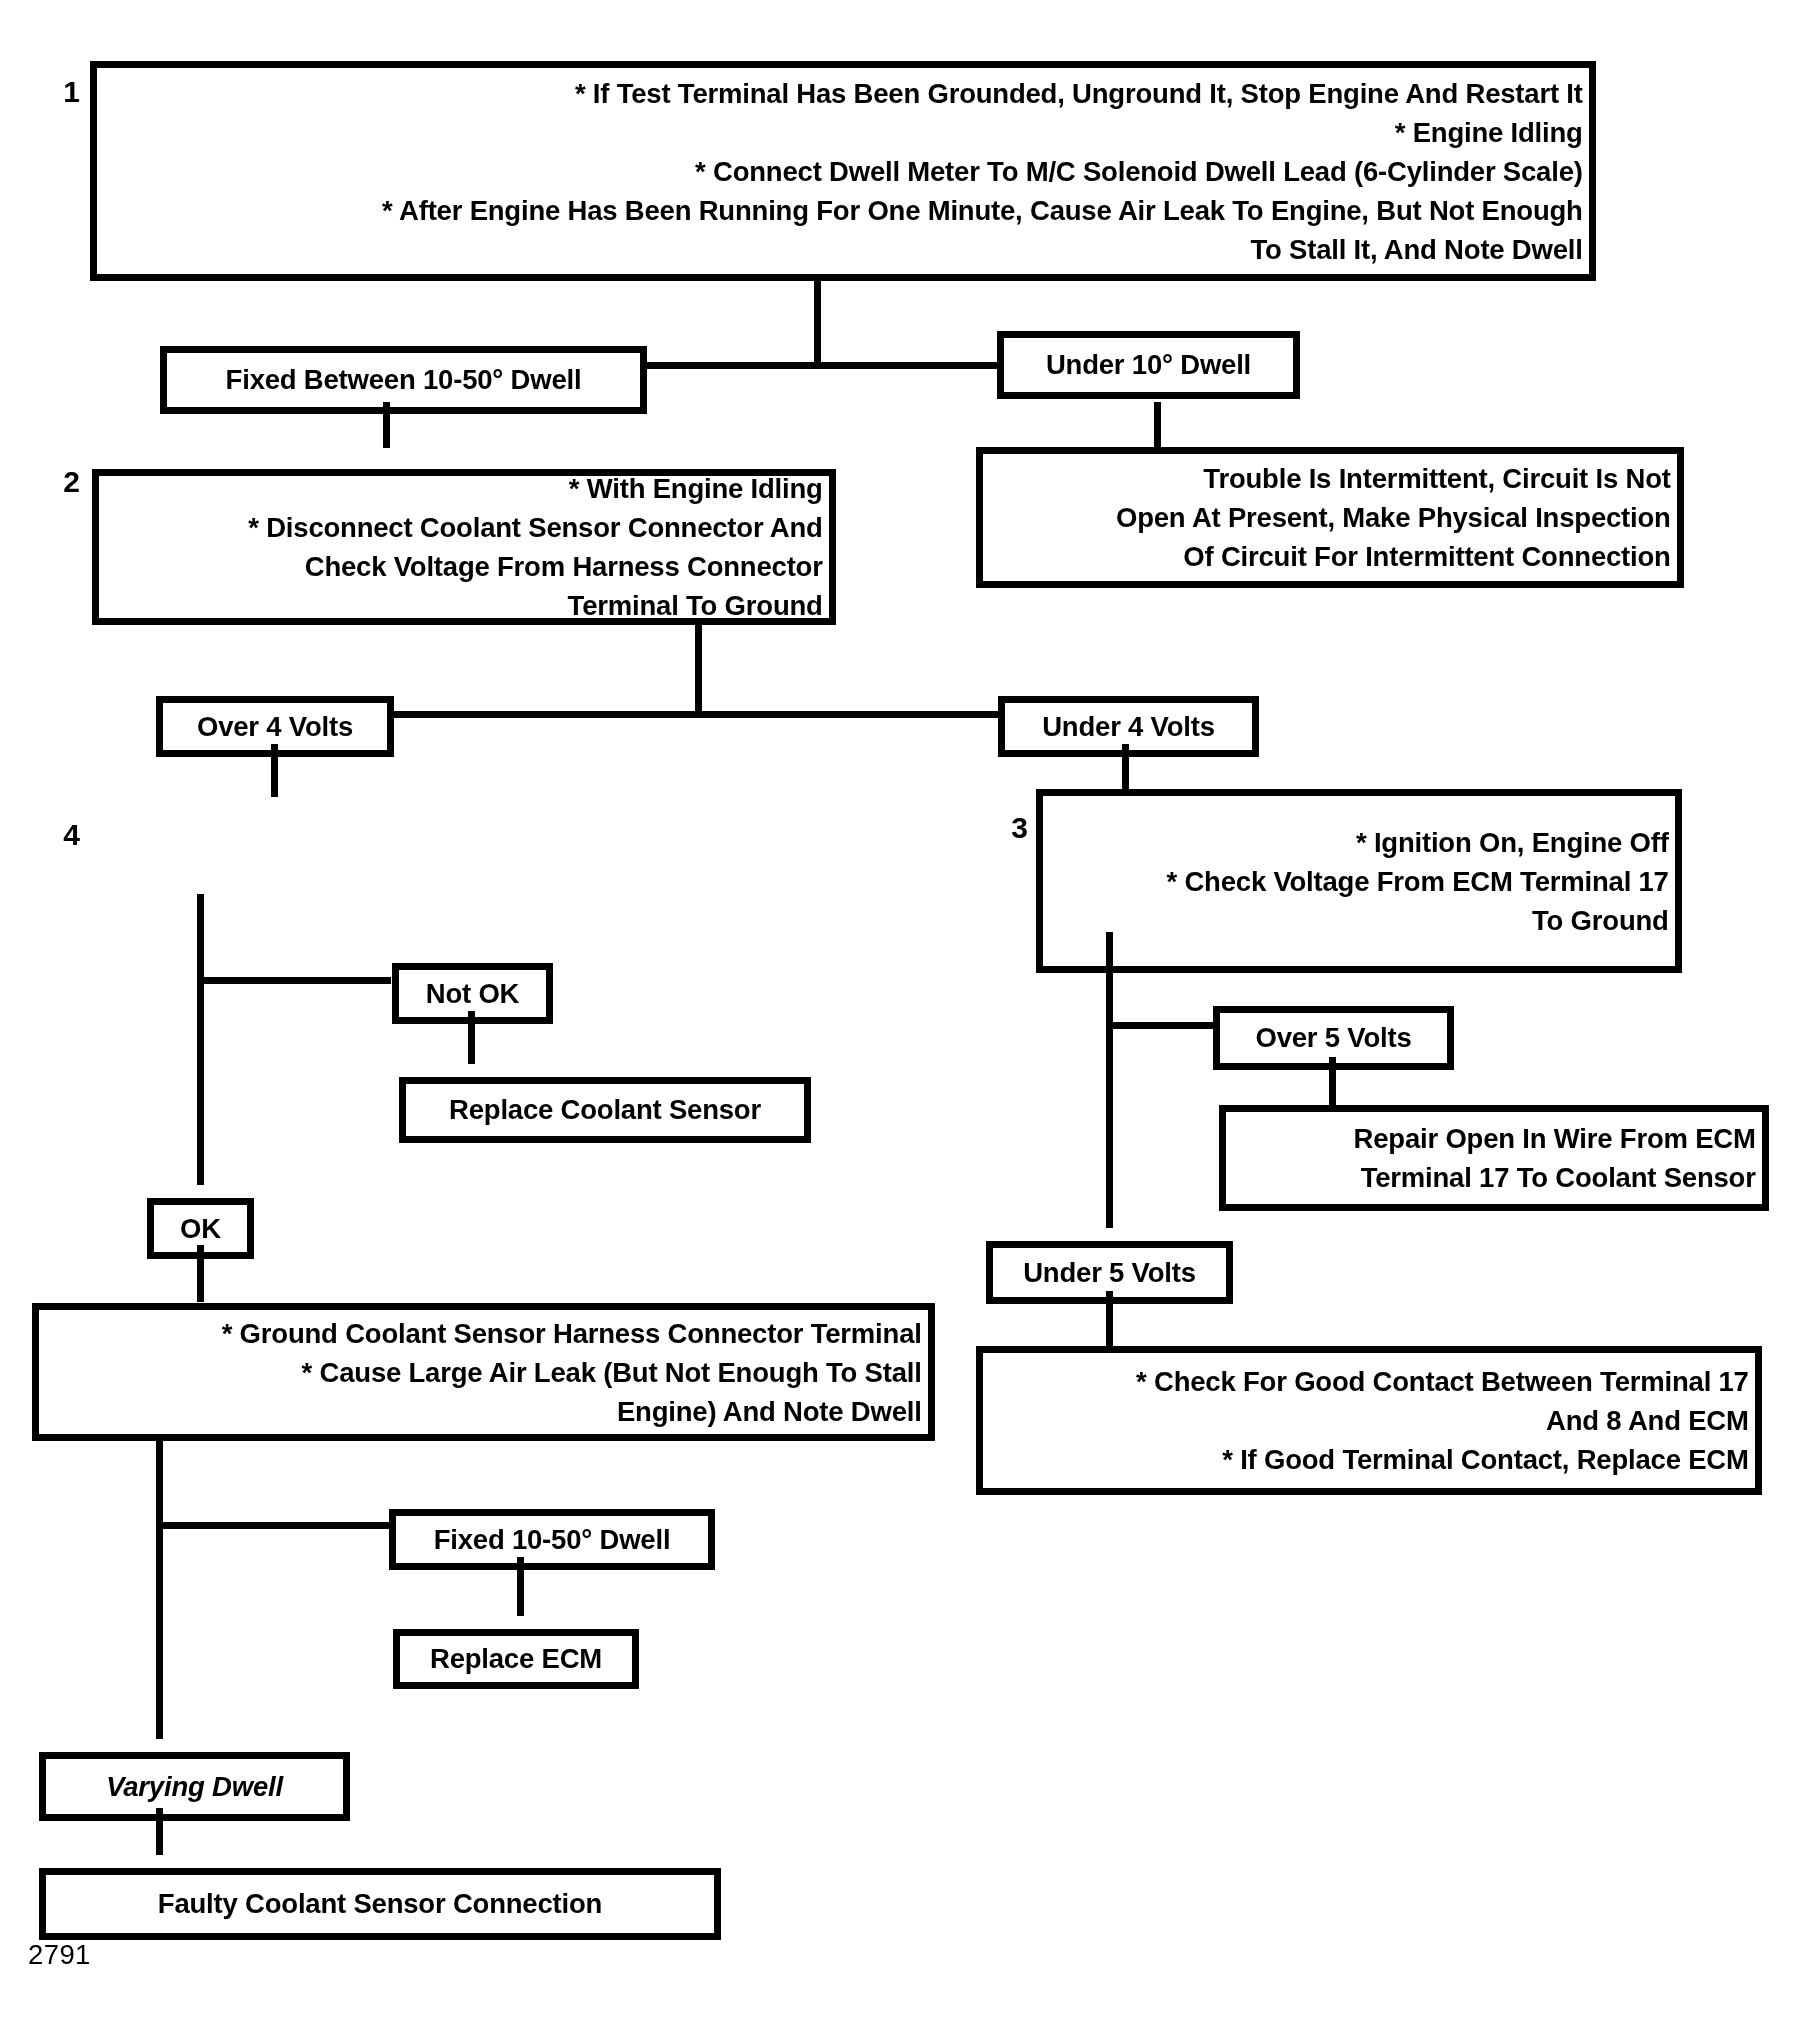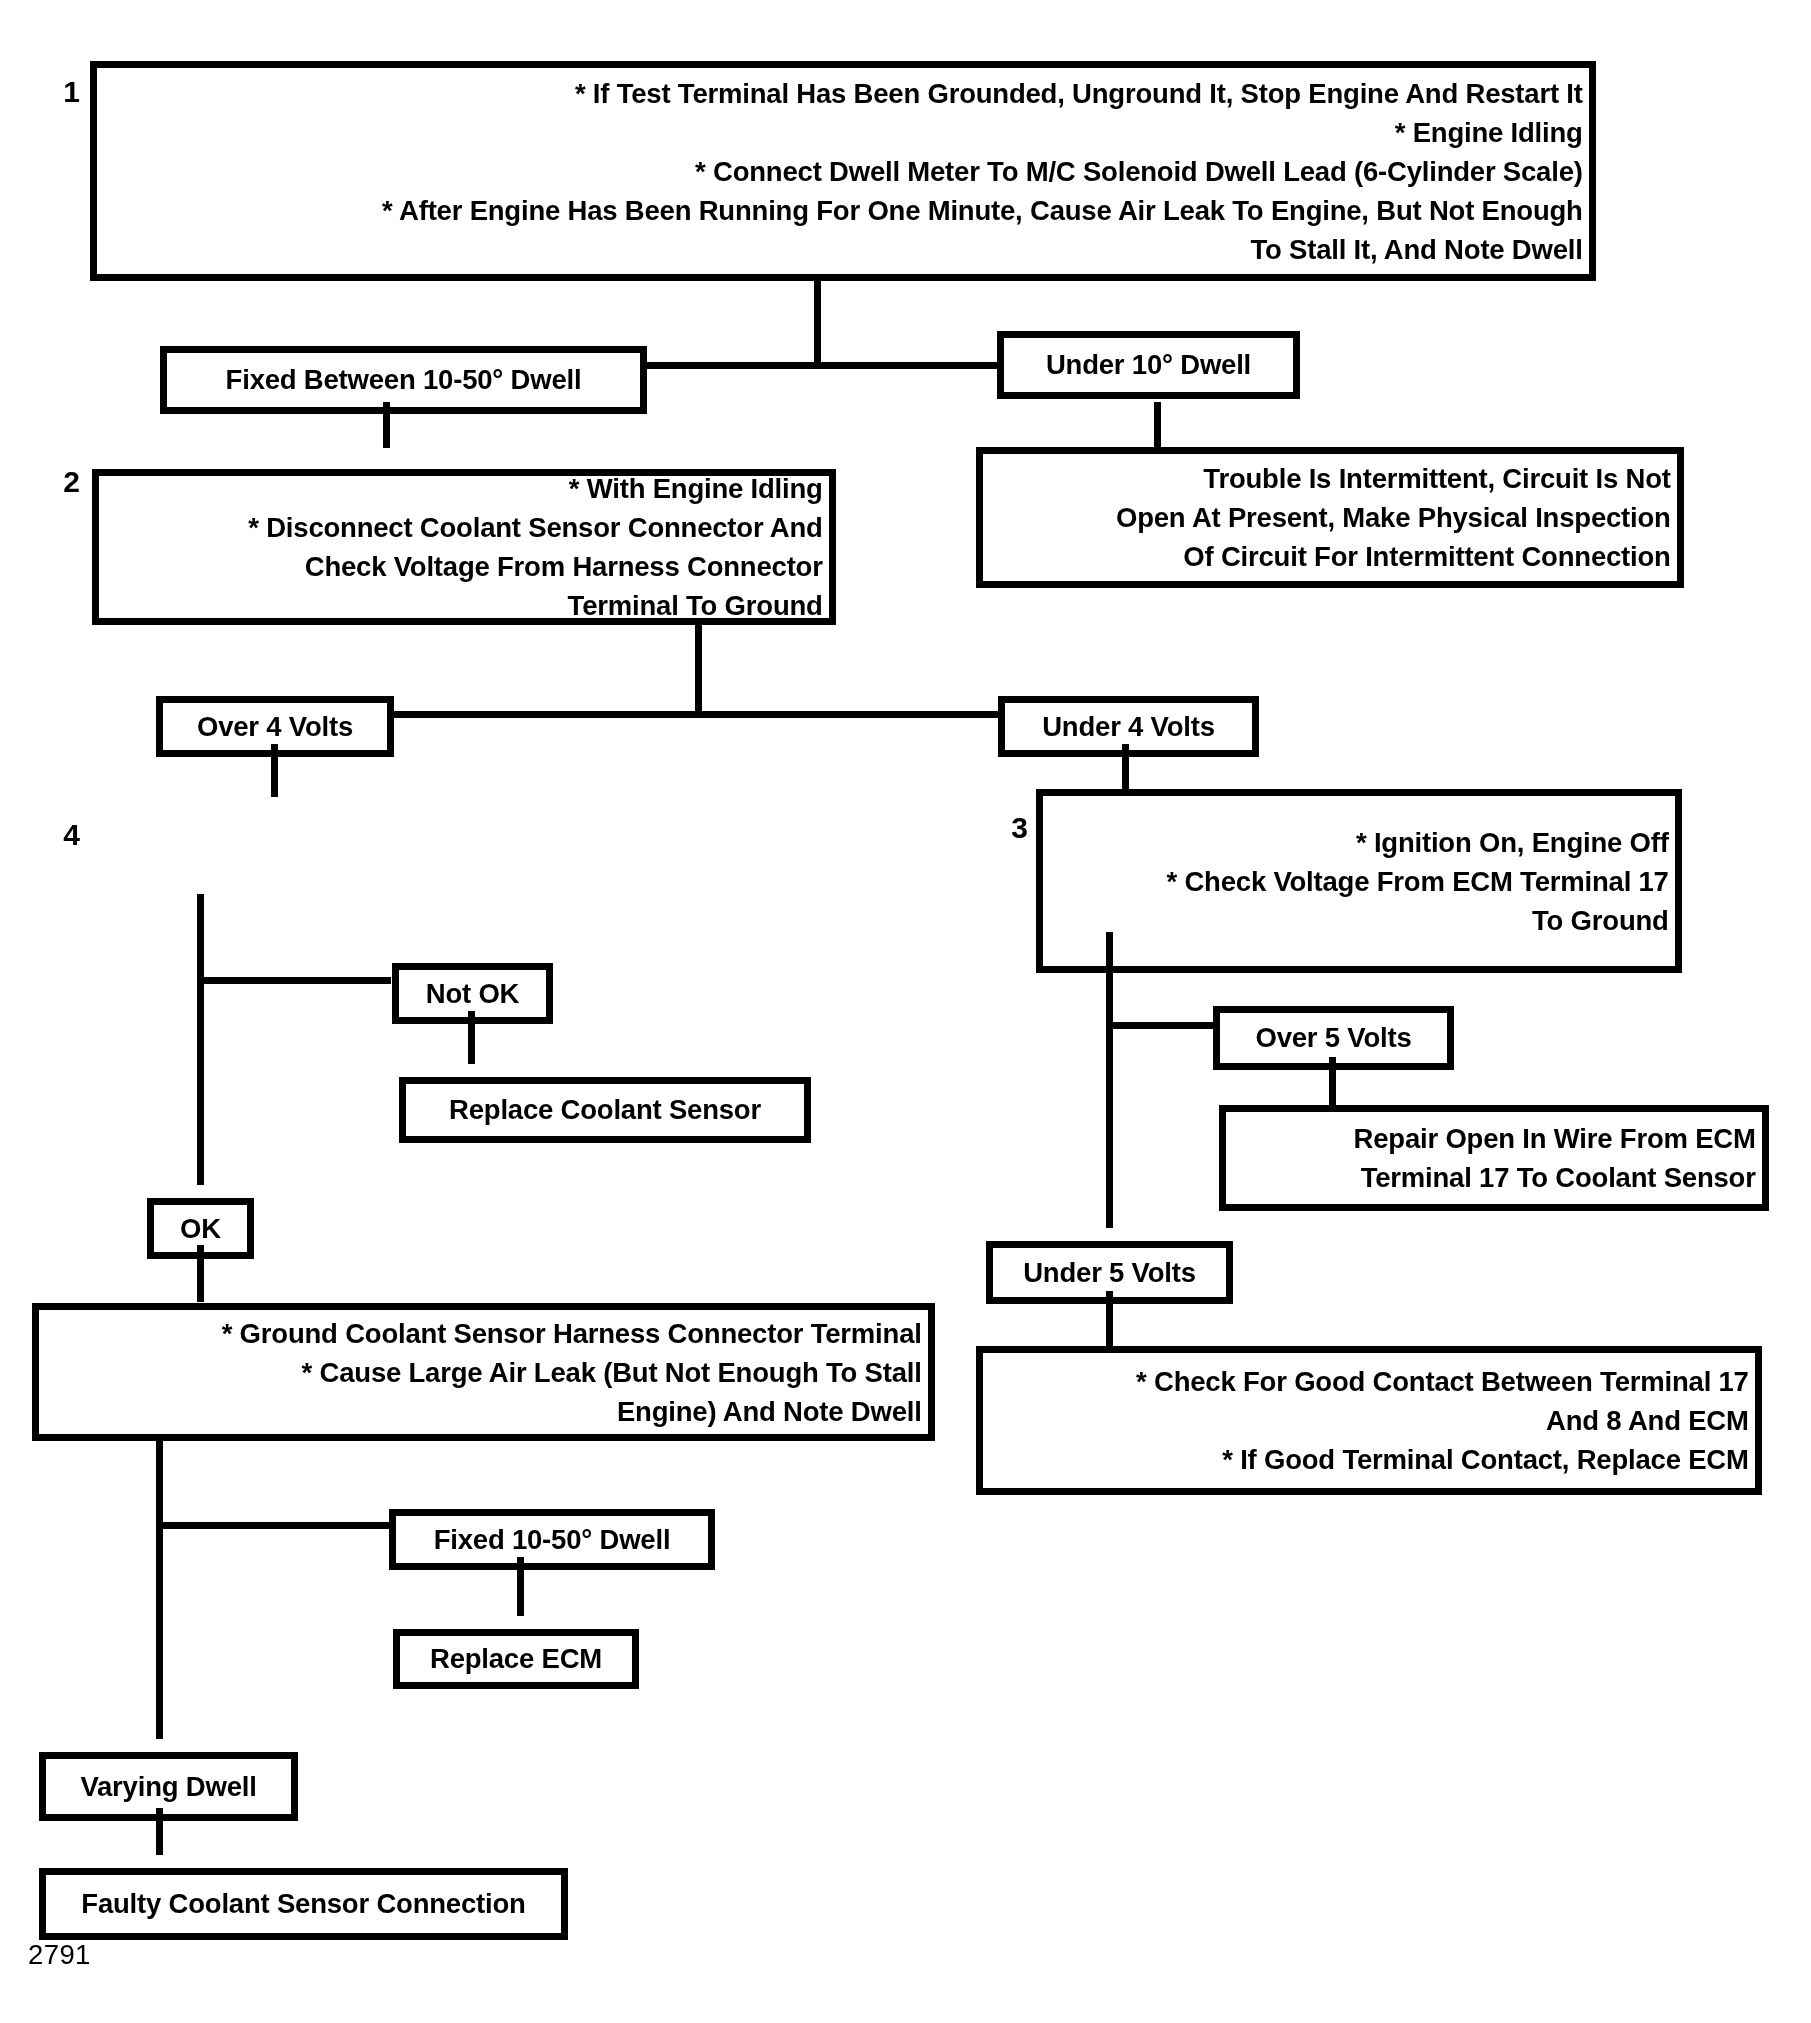--- a/index.html
+++ b/index.html
@@ -72,22 +72,22 @@
   #b-notok        { left: 392px;  top: 950px; width: 161px;  height: 61px; }
   #b-replsensor   { left: 399px;  top: 1064px; width: 412px;  height: 66px; }
   #b-ok           { left: 147px;  top: 1185px; width: 107px;  height: 61px; }
   #b-ground       { left: 32px;   top: 1303px; width: 903px; height: 138px; }
   #b-over5        { left: 1213px; top: 993px; width: 241px;  height: 64px; }
   #b-repair       { left: 1219px; top: 1105px; width: 550px;  height: 106px; }
   #b-under5       { left: 986px; top: 1228px; width: 247px;  height: 63px; }
   #b-contact      { left: 976px; top: 1346px; width: 786px; height: 149px; }
   #b-fixed1050    { left: 389px;  top: 1496px; width: 326px;  height: 61px; }
   #b-replecm      { left: 393px;  top: 1616px; width: 246px;  height: 60px; }
-  #b-varying      { left: 39px;   top: 1739px; width: 259px;  height: 69px; }
-  #b-faulty       { left: 39px;   top: 1855px; width: 529px;  height: 72px; }
+  #b-varying      { left: 39px;   top: 1739px; width: 311px;  height: 69px; font-style: italic; }
+  #b-faulty       { left: 39px;   top: 1855px; width: 682px;  height: 72px; }
   #fig-num        { left: 28px;   top: 1939px; }
 
   
   #vl-1  { left: 814px; top: 281px;  height: 85px; } 
   #hl-1  { left: 645px;  top: 362px;  width: 355px; }  
   #vl-2  { left: 383px;  top: 402px;  height: 46px; }  
   #vl-3  { left: 1154px; top: 402px;  height: 46px; }  
   #vl-4  { left: 695px;  top: 622px;  height: 95px; } 
   #hl-2  { left: 393px;  top: 711px;  width: 607px; }  
   #vl-5  { left: 271px;  top: 744px;  height: 53px; }  

